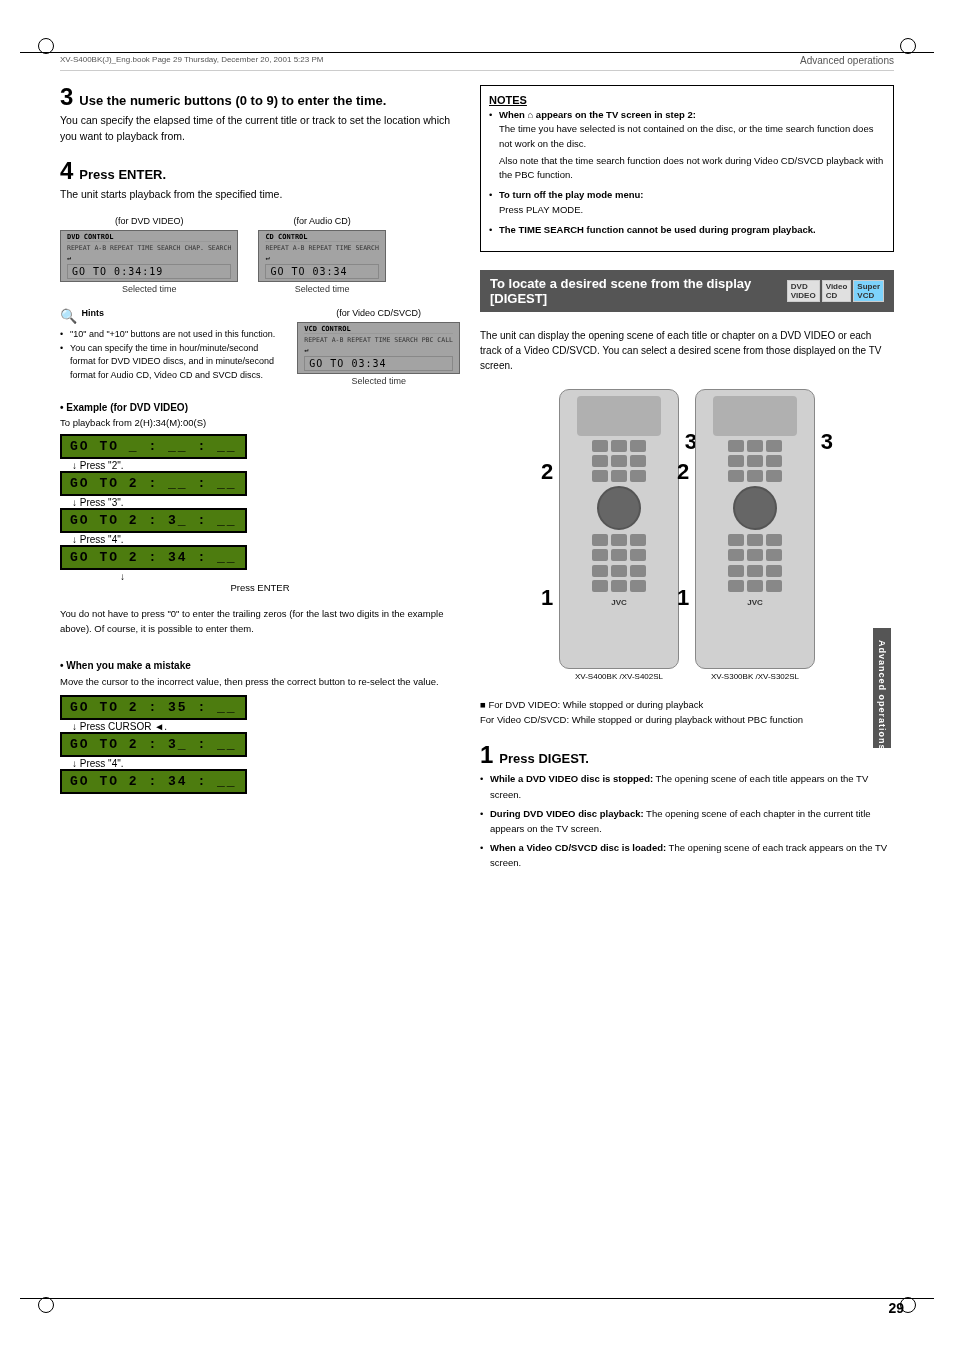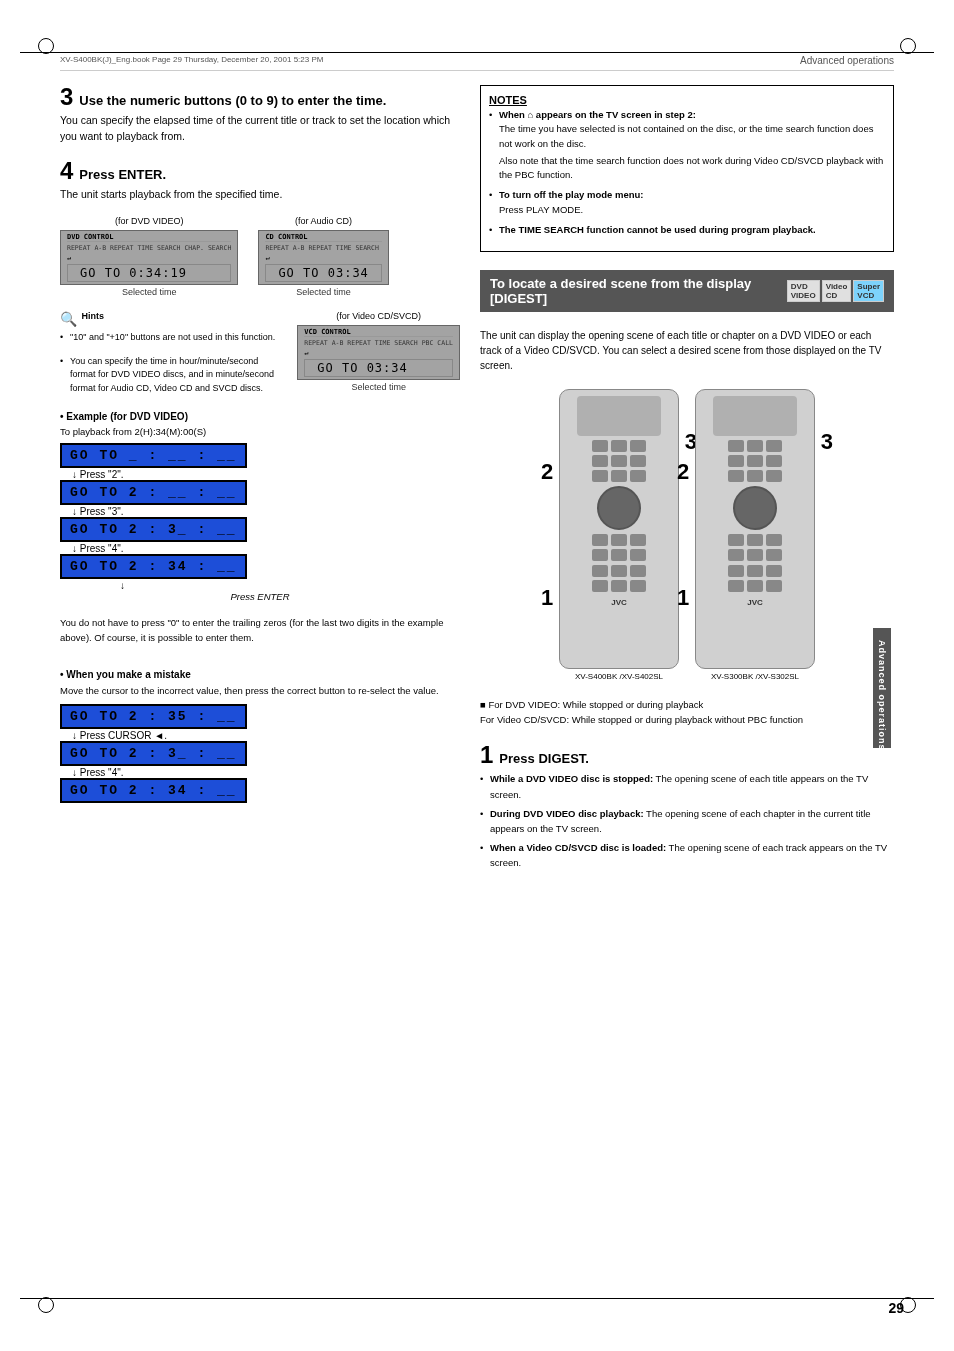--- a/index.html
+++ b/index.html
@@ -100,37 +100,37 @@
       flex-direction: column;
       align-items: center;
       gap: 2px;
     }
     .screen-label {
       font-size: 9px;
       margin-bottom: 2px;
     }
     .screen-img-time {
       border: 1px solid #888;
-      padding: 1px 12px;
+      padding: 1px 4px;
       margin-top: 2px;
-      font-size: 12px;
+      font-size: 10px;
       letter-spacing: 1px;
     }
     .screen-caption {
       font-size: 9px;
       color: #333;
     }
 
     
     .goto-section {
       margin-bottom: 6px;
     }
     .goto-box {
       border: 2px solid #000;
-      background: #1d4ed8;
+      background: #4d7c0f;
       padding: 3px 8px;
       font-size: 13px;
       font-weight: bold;
       font-family: 'Courier New', monospace;
       letter-spacing: 2px;
       display: inline-block;
       min-width: 180px;
       margin-bottom: 1px;
     }
     .goto-arrow {
@@ -397,21 +397,21 @@
 
     <div style="display:flex;gap:12px;margin-bottom:8px;">
 
       <div style="flex:1;">
         <div style="display:flex;align-items:flex-start;gap:4px;margin-bottom:4px;">
           <span style="font-size:14px;">🔍</span>
           <span style="font-size:9px;font-weight:bold;">Hints</span>
         </div>
         <div style="font-size:9px;line-height:1.5;">
           <div class="bullet">"10" and "+10" buttons are not used in this function.</div>
-          <div class="bullet" style="margin-top:10px;">You can specify the time in hour/minute/second format for DVD VIDEO discs, and in minute/second format for Audio CD, Video CD and SVCD discs.</div>
+          <div class="bullet" style="margin-top:0;">You can specify the time in hour/minute/second format for DVD VIDEO discs, and in minute/second format for Audio CD, Video CD and SVCD discs.</div>
         </div>
       </div>
 
       <div class="screen-item">
         <div class="screen-label">(for Video CD/SVCD)</div>
         <div class="small-screen" style="min-width:130px;">
           <div class="small-screen-title">VCD CONTROL</div>
           <div style="font-size:6.5px;color:#333;">REPEAT  A-B REPEAT  TIME SEARCH  PBC CALL</div>
           <div style="font-size:7px;margin-top:2px;">↵</div>
           <div class="screen-img-time">GO TO   03:34</div>
@@ -432,21 +432,21 @@
       <div class="goto-box">GO TO  2 : __ : __</div>
       <span class="goto-arrow">↓ <span>Press "3".</span></span>
 
       
       <div class="goto-box">GO TO  2 : 3_ : __</div>
       <span class="goto-arrow">↓ <span>Press "4".</span></span>
 
       
       <div class="goto-box">GO TO  2 : 34 : __</div>
       <span class="goto-arrow" style="margin-left:60px;">↓</span>
-      <div style="text-align:center;font-size:9.5px;margin-left:0;font-style:italic;">Press ENTER</div>
+      <div style="text-align:center;font-size:9.5px;margin-left:0;">Press ENTER</div>
     </div>
 
     <div style="font-size:9.5px;line-height:1.5;margin-bottom:8px;">You do not have to press "0" to enter the trailing zeros (for the last two digits in the example above). Of course, it is possible to enter them.</div>
 
     <div class="mistake-section">
       <div class="example-label">• <span>When you make a mistake</span></div>
       <div style="font-size:9.5px;line-height:1.5;margin-bottom:6px;">Move the cursor to the incorrect value, then press the correct button to re-select the value.</div>
 
       
       <div class="goto-box">GO TO  2 : 35 : __</div>

